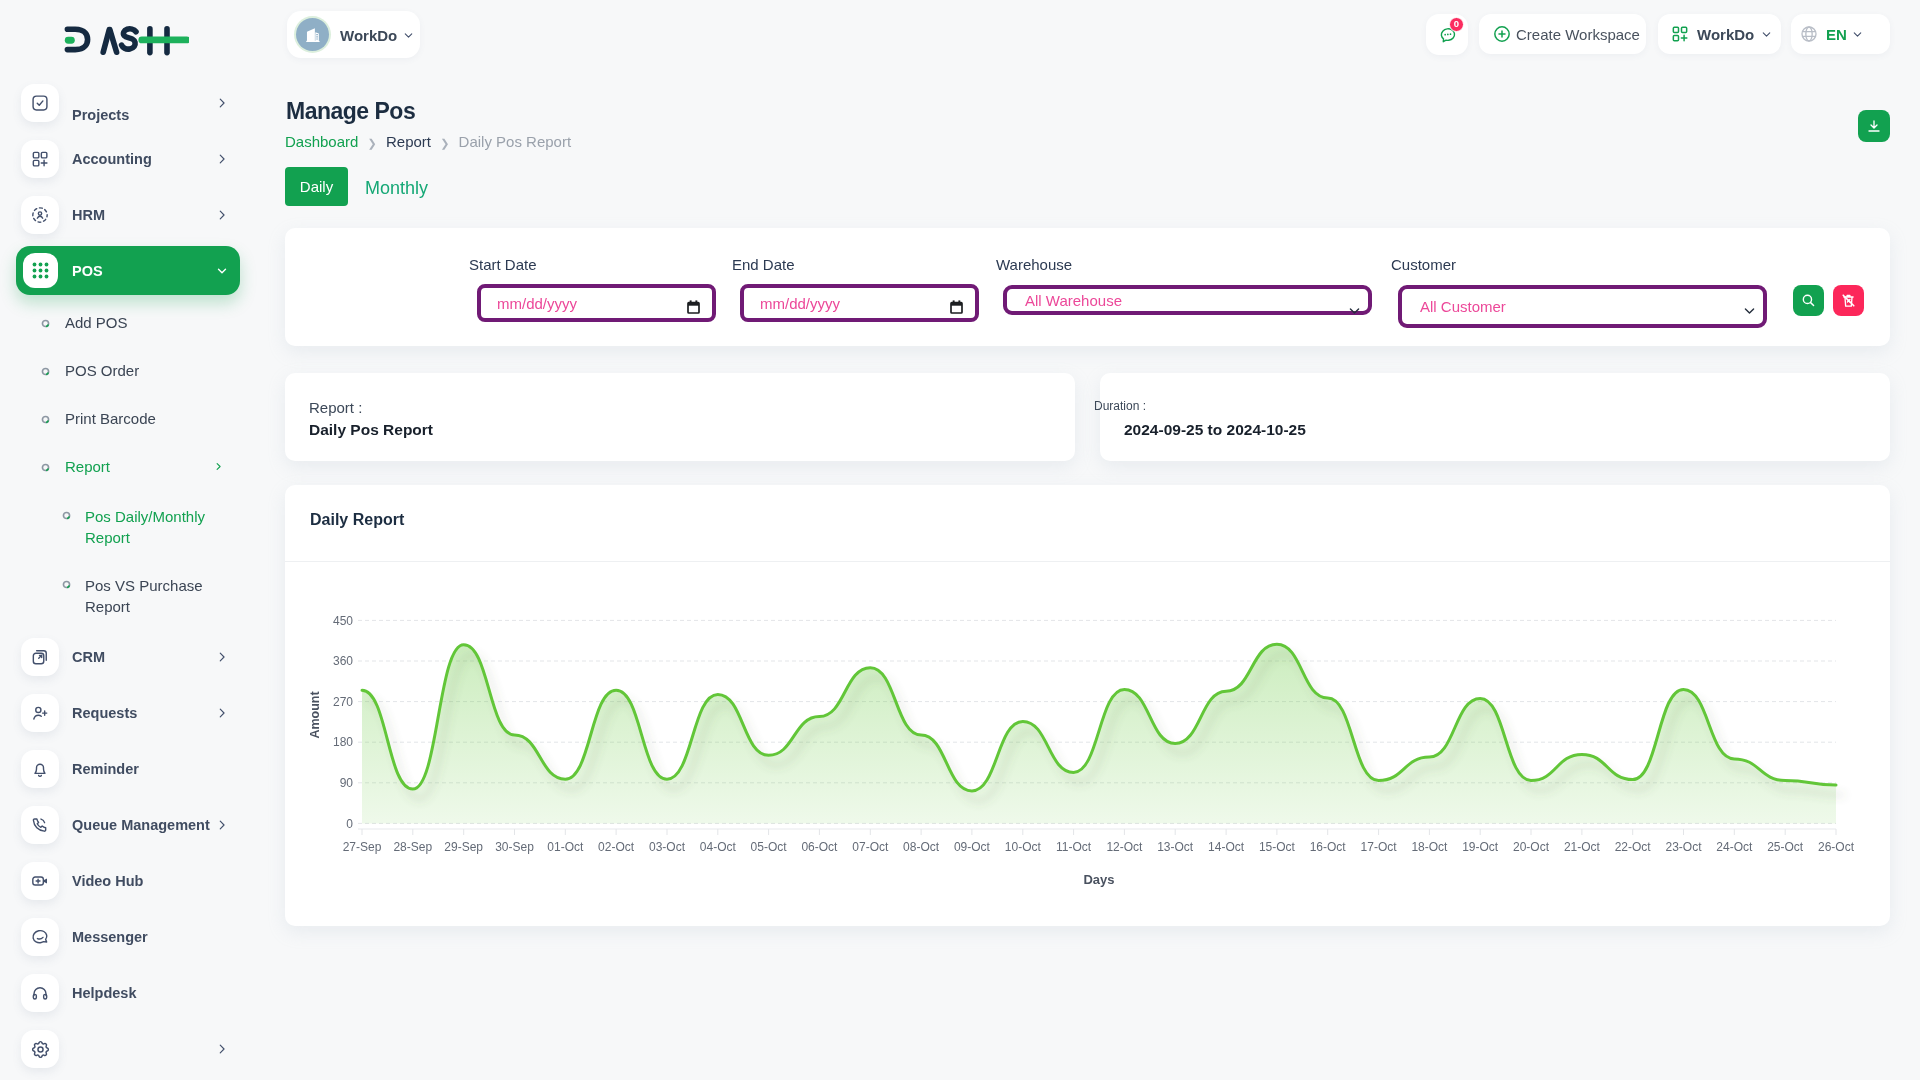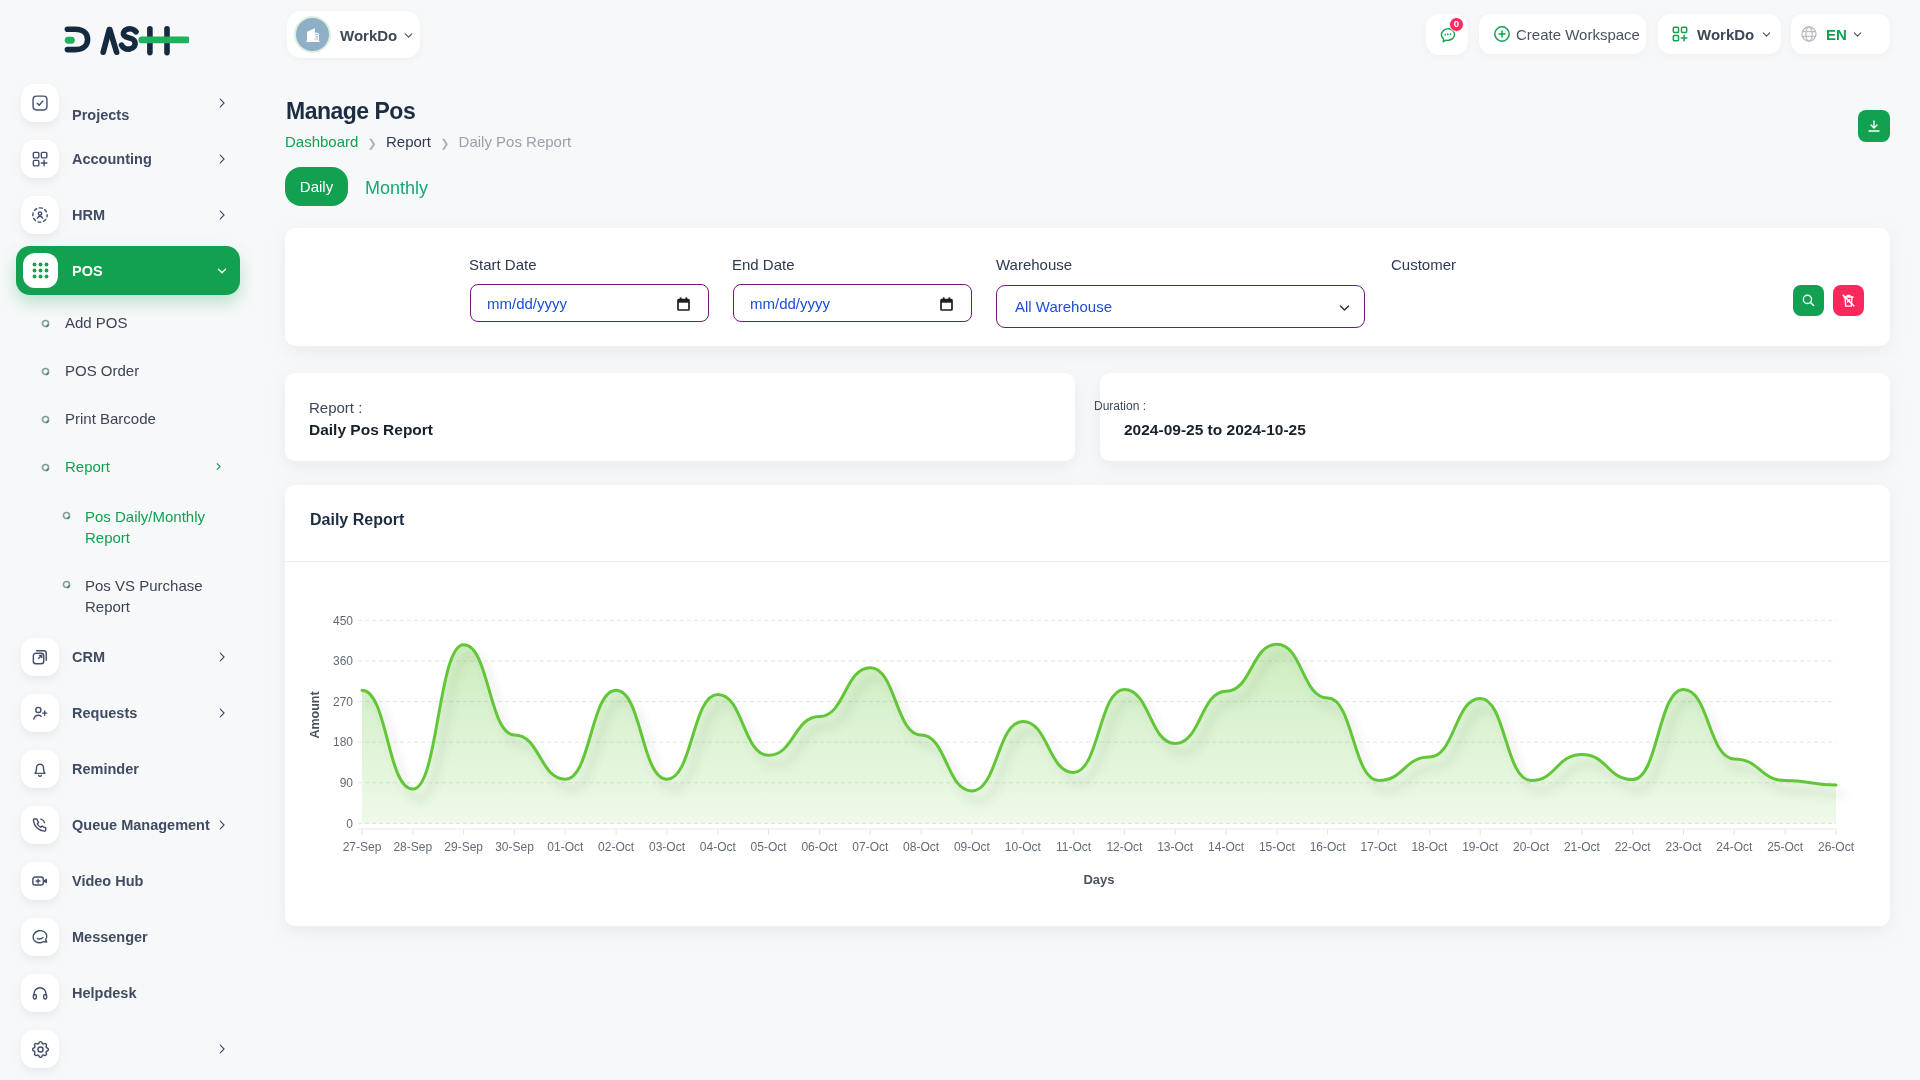--- a/index.html
+++ b/index.html
@@ -12,22 +12,22 @@
     stroke-linecap:round; stroke-linejoin:round; }
   .navtxt { font-size:14.5px; font-weight:700; color:#404c61; line-height:16px; }
   .subtxt { font-size:15px; font-weight:400; color:#3b4554; line-height:16px; }
   .chev { stroke:#43506c; fill:none; stroke-width:2; stroke-linecap:round; stroke-linejoin:round; }
   .chevr { left:215px; }
   .iconbox { left:21px; width:38px; height:38px; background:#fff; border-radius:13px;
     box-shadow:0 4px 10px rgba(90,110,140,0.10); display:flex; align-items:center; justify-content:center; }
   .hbtn { position:absolute; background:#fff; border-radius:12px;
     box-shadow:0 2px 6px rgba(90,110,140,0.06); display:flex; align-items:center; justify-content:center; }
   .lbl { position:absolute; font-size:15px; color:#2c3a52; }
-  .inp { position:absolute; background:#fff; border:1px solid #701a75; border-radius:8px;
-    height:40px; display:flex; align-items:center; font-size:15px; color:#1d4ed8; }
+  .inp { position:absolute; background:#fff; border:4px solid #701a75; border-radius:8px;
+    height:40px; display:flex; align-items:center; font-size:15px; color:#ec4899;margin-left:7px; }
 </style>
 </head>
 <body>
 
 <div id="sidebar" class="abs" style="left:0;top:0;width:260px;height:1080px;">
 
   <svg class="abs" style="left:64px;top:22px;" width="125" height="34" viewBox="0 0 125 34">
     <g fill="none" stroke="#152a41" stroke-width="5.6" stroke-linecap="round">
       <path d="M3.4 7.2 H11.2 C21.4 7.2 23.6 13.6 23.6 17.4 C23.6 21.2 21.4 27.6 11.2 27.6 H3.4"></path>
       <path d="M39.2 30.2 L45.3 7.6"></path>
@@ -285,21 +285,21 @@
   <div class="abs" style="left:286px;top:98px;font-size:23px;letter-spacing:-0.5px;font-weight:700;color:#1c2d41;">Manage Pos</div>
 
   <div class="abs" style="left:285px;top:133px;font-size:15px;color:#9aa1ab;">
     <span style="color:#12a150;">Dashboard</span>
     <span style="color:#aab1bb;padding:0 5px;font-size:11px;">❯</span>
     <span style="color:#2c3a52;">Report</span>
     <span style="color:#aab1bb;padding:0 5px;font-size:11px;">❯</span>
     <span>Daily Pos Report</span>
   </div>
 
-  <div class="abs" style="left:285px;top:167px;width:63px;height:39px;background:#12a150;border-radius:16px;color:#fff;font-size:15px;display:flex;align-items:center;justify-content:center;">Daily</div>
+  <div class="abs" style="left:285px;top:167px;width:63px;height:39px;background:#12a150;border-radius:4px;color:#fff;font-size:15px;display:flex;align-items:center;justify-content:center;">Daily</div>
   <div class="abs" style="left:365px;top:178px;font-size:18px;color:#16a876;">Monthly</div>
 
   <div class="abs" style="left:1858px;top:110px;width:32px;height:32px;background:#12a150;border-radius:8px;"></div>
   <svg class="abs" style="left:1866px;top:118px;" width="16" height="16" viewBox="0 0 24 24">
       <g fill="none" stroke="#fff" stroke-width="2" stroke-linecap="round" stroke-linejoin="round">
         <path d="M12 4.5v10M7.5 10.5l4.5 4.5 4.5-4.5"></path>
         <path d="M4.5 19.5h15"></path>
       </g>
     </svg>
 
@@ -316,26 +316,31 @@
   <div class="lbl" style="left:732px;top:256px;">End Date</div>
   <div class="inp" style="left:733px;top:284px;width:239px;height:38px;padding-left:16px;">mm/dd/yyyy
     <svg class="abs" style="left:206px;top:12px;" width="13" height="14" viewBox="0 0 13 14">
         <rect x="1" y="2.6" width="11" height="10.4" rx="0.8" fill="none" stroke="#1c1e21" stroke-width="1.7"></rect>
         <rect x="1" y="2.6" width="11" height="3.1" fill="#1c1e21"></rect>
         <rect x="2.7" y="0.4" width="1.9" height="2.6" fill="#1c1e21"></rect>
         <rect x="8.4" y="0.4" width="1.9" height="2.6" fill="#1c1e21"></rect>
       </svg>
   </div>
   <div class="lbl" style="left:996px;top:256px;">Warehouse</div>
-  <div class="inp" style="left:996px;top:285px;width:369px;height:43px;border-radius:9px;padding-left:18px;">All Warehouse
+  <div class="inp" style="left:996px;top:285px;width:369px;height:30px;border-radius:9px;padding-left:18px;">All Warehouse
     <svg class="abs" style="left:340px;top:15px;" width="15" height="14" viewBox="0 0 24 24">
         <path d="M5 8.5l7 7 7-7" fill="none" stroke="#252f3d" stroke-width="2.4" stroke-linecap="round" stroke-linejoin="round"></path>
       </svg>
   </div>
   <div class="lbl" style="left:1391px;top:256px;">Customer</div>
+  <div class="inp" style="left:1391px;top:285px;width:369px;height:43px;border-radius:9px;padding-left:18px;">All Customer
+    <svg class="abs" style="left:340px;top:15px;" width="15" height="14" viewBox="0 0 24 24">
+        <path d="M5 8.5l7 7 7-7" fill="none" stroke="#252f3d" stroke-width="2.4" stroke-linecap="round" stroke-linejoin="round"></path>
+      </svg>
+  </div>
   <div class="abs" style="left:1793px;top:285px;width:31px;height:31px;background:#12a150;border-radius:8px;"></div>
   <svg class="abs" style="left:1800px;top:292px;" width="17" height="17" viewBox="0 0 24 24">
       <circle cx="10.5" cy="10.5" r="5.8" fill="none" stroke="#fff" stroke-width="2"></circle>
       <path d="M15 15l4.2 4.2" stroke="#fff" stroke-width="2" stroke-linecap="round"></path>
     </svg>
   <div class="abs" style="left:1833px;top:285px;width:31px;height:31px;background:#fc275a;border-radius:8px;"></div>
   <svg class="abs" style="left:1840px;top:292px;" width="17" height="17" viewBox="0 0 24 24">
       <g fill="none" stroke="#fff" stroke-width="1.9" stroke-linecap="round" stroke-linejoin="round">
         <path d="M5.5 7h13M10 7V5h4v2M7 7l1 13h8l1-13M10.5 10.5l3.5 3.5M14 10.5l-3.5 3.5"></path>
         <path d="M4.5 4.5l15 15" stroke-width="2.2"></path>

